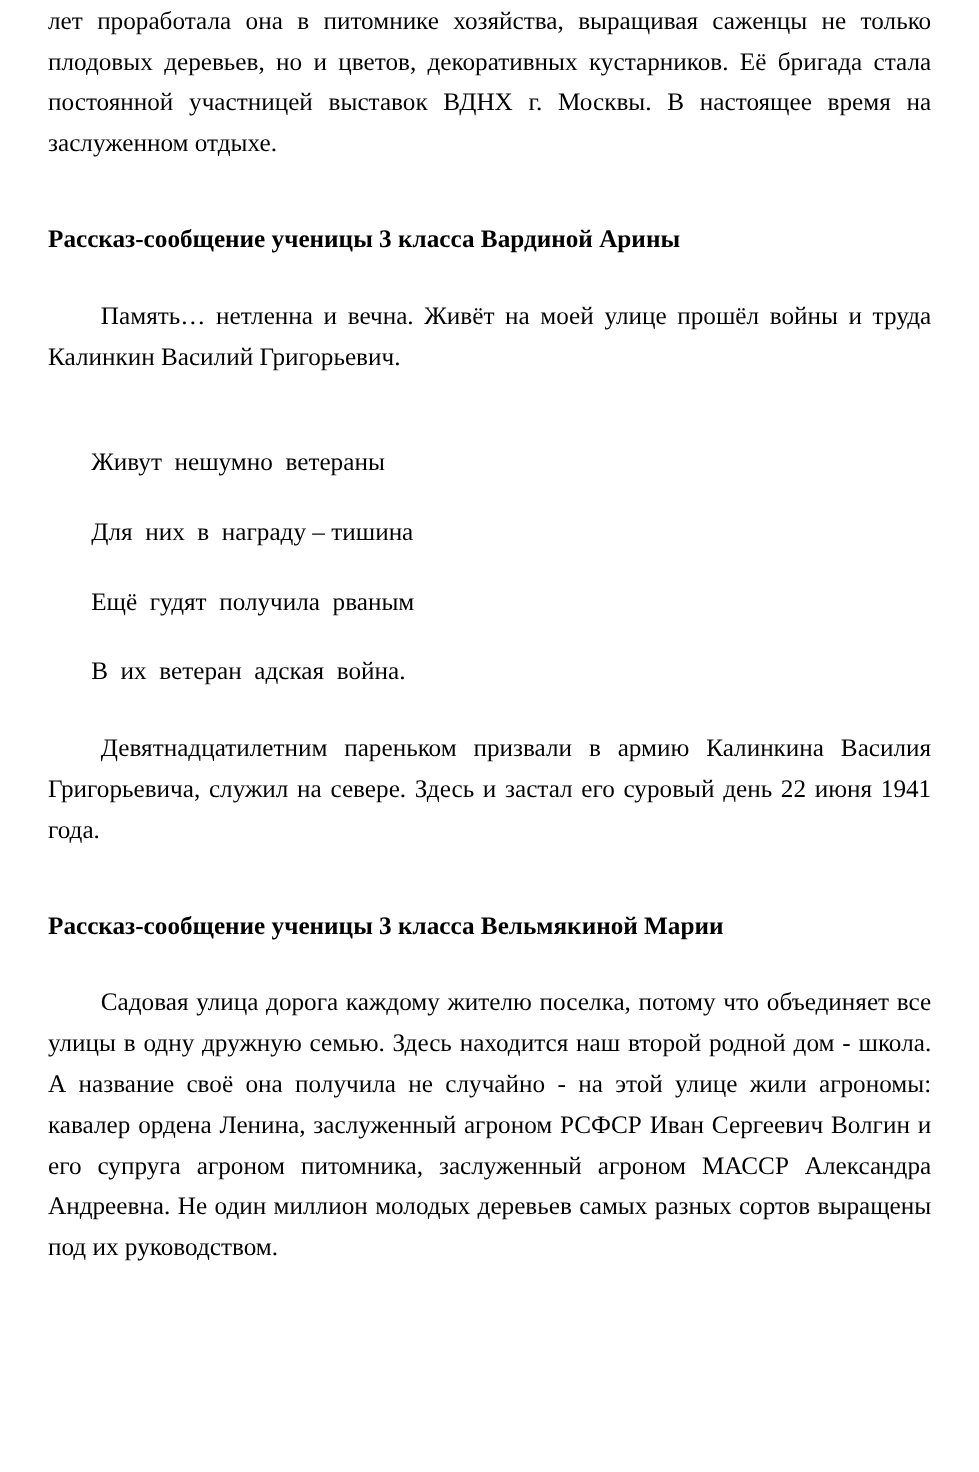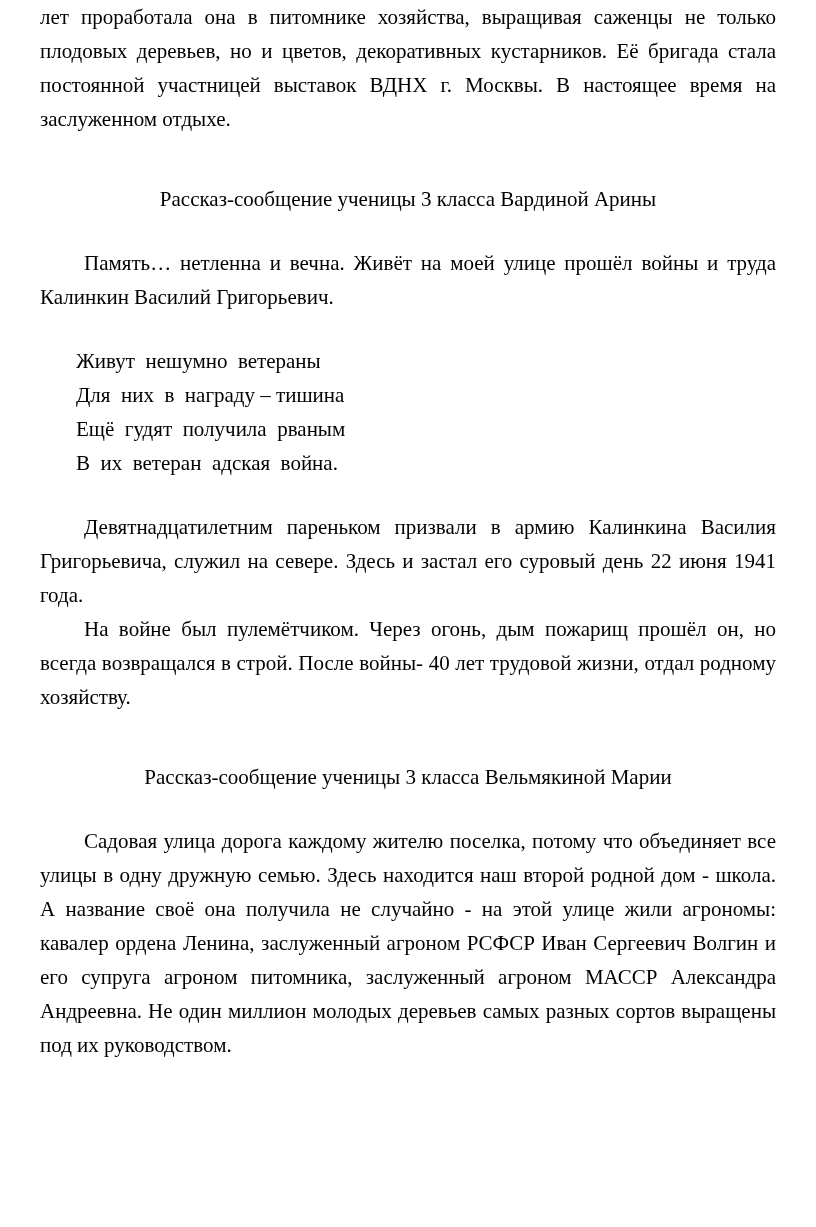--- a/index.html
+++ b/index.html
@@ -28,40 +28,40 @@
     margin: 0;
   }
   .para.first {
     margin-top: 0;
   }
   .indent-big {
     text-indent: 44px;
   }
   .heading {
     font-size: 21px;
-    font-weight: normal;
-    text-align: center;
+    font-weight: bold;
     line-height: 1.62;
     margin: 0;
   }
   .spacer-lg {
     height: 46px;
   }
   .spacer-md {
     height: 30px;
   }
   .verse {
     font-size: 21px;
     line-height: 1.62;
     margin: 0;
     padding-left: 36px;
     text-align: left;
   }
   .verse-line {
     white-space: pre-wrap;
+    margin-top: 24px;
   }
   .bold {
     font-weight: normal;
   }
 </style>
 </head>
 <body>
 
 <div class="page">
 
@@ -81,21 +81,20 @@
     <div class="verse-line">Живут  нешумно  ветераны</div>
     <div class="verse-line">Для  них  в  награду – тишина</div>
     <div class="verse-line">Ещё  гудят  получила  рваным</div>
     <div class="verse-line">В  их  ветеран  адская  война.</div>
   </div>
 
   <div class="spacer-md"></div>
 
   <p class="para indent-big">Девятнадцатилетним  пареньком  призвали  в  армию  Калинкина Василия Григорьевича, служил  на  севере. Здесь  и  застал  его  суровый  день 22  июня  1941  года.</p>
 
-  <p class="para indent-big">На  войне  был  пулемётчиком. Через  огонь, дым  пожарищ  прошёл он, но  всегда  возвращался  в  строй. После войны- 40 лет трудовой жизни, отдал родному хозяйству.</p>
 
   <div class="spacer-lg"></div>
 
   <p class="heading">Рассказ-сообщение ученицы 3 класса  Вельмякиной Марии</p>
 
   <div class="spacer-md"></div>
 
   <p class="para indent-big"><span class="bold">Садовая</span><span> улица дорога   каждому жителю поселка,   потому что объединяет  все улицы в одну дружную семью. Здесь находится наш второй родной дом - школа. А название своё она получила не случайно - на этой улице жили  агрономы:  кавалер ордена Ленина, заслуженный агроном  РСФСР Иван Сергеевич Волгин и его супруга агроном питомника, заслуженный агроном МАССР  Александра Андреевна.  Не один миллион молодых деревьев самых разных сортов выращены под их руководством.</span></p>
 
 </div>

